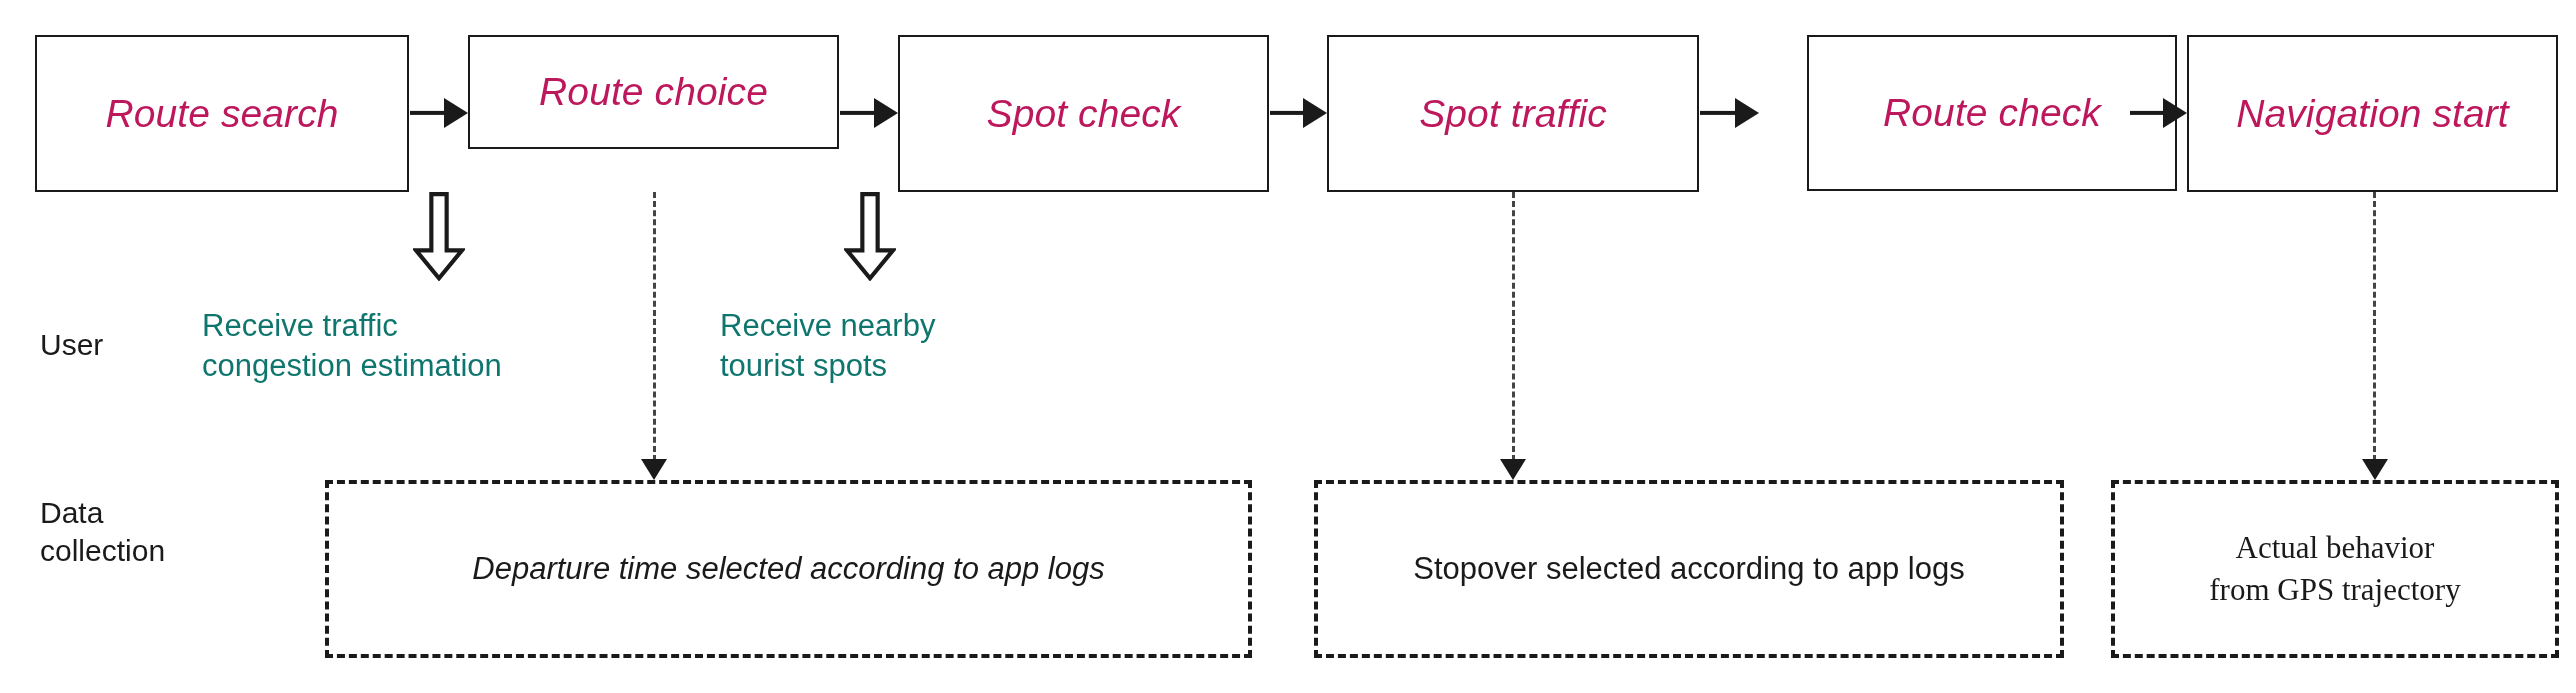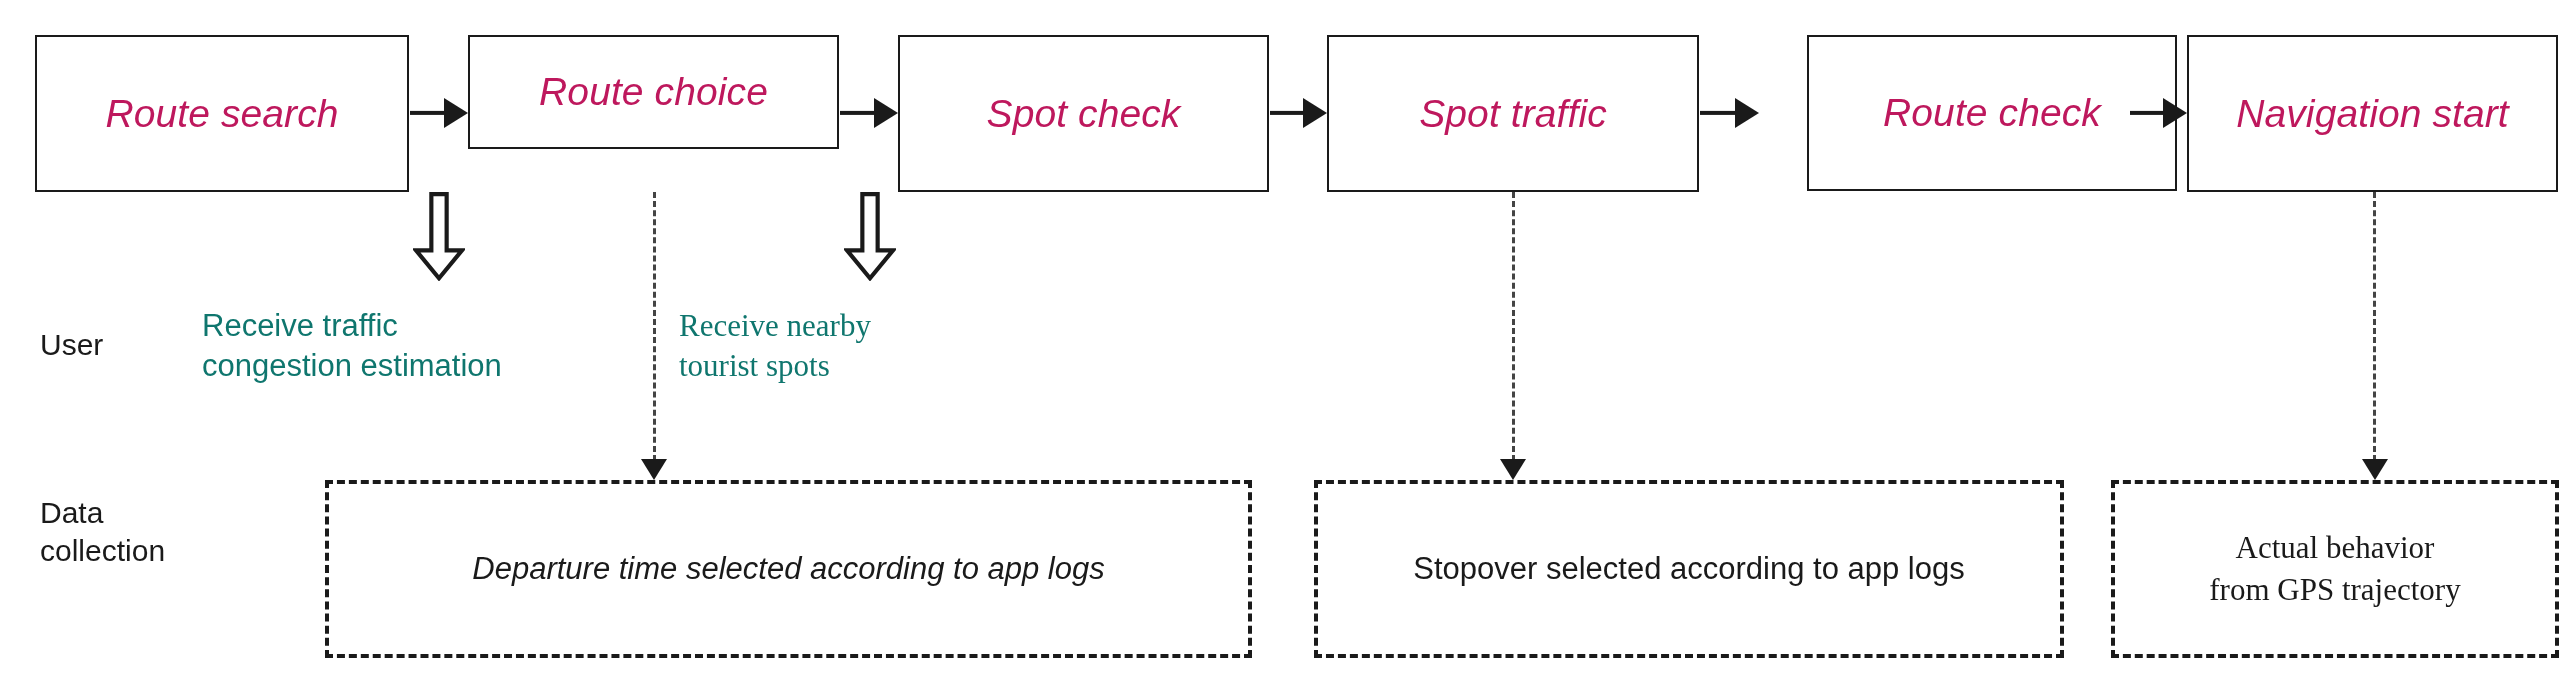--- a/index.html
+++ b/index.html
@@ -181,21 +181,21 @@
   <div class="leader-head" style="left:2362px; top:459px;"></div>
 
   <div class="row-label" style="left:40px; top:326px;">User</div>
 
   <div class="row-label" style="left:40px; top:494px;">Data
 collection</div>
 
   <div class="note" style="left:202px; top:306px; width:432px;">Receive traffic
 congestion estimation</div>
 
-  <div class="note" style="left:679px; top:306px; width:390px;font-family:Liberation Serif, serif;">Receive nearby
+  <div class="note" style="left:720px; top:306px; width:390px;">Receive nearby
 tourist spots</div>
 
   <div class="data-box" style="left:325px; top:480px; width:927px; height:178px;font-style:italic;">Departure time selected according to app logs</div>
 
   <div class="data-box" style="left:1314px; top:480px; width:750px; height:178px;">Stopover selected according to app logs</div>
 
   <div class="data-box" style="left:2111px; top:480px; width:448px; height:178px; white-space:pre-line;font-family:Liberation Serif, serif;">Actual behavior
 from GPS trajectory</div>
 
 </div>

